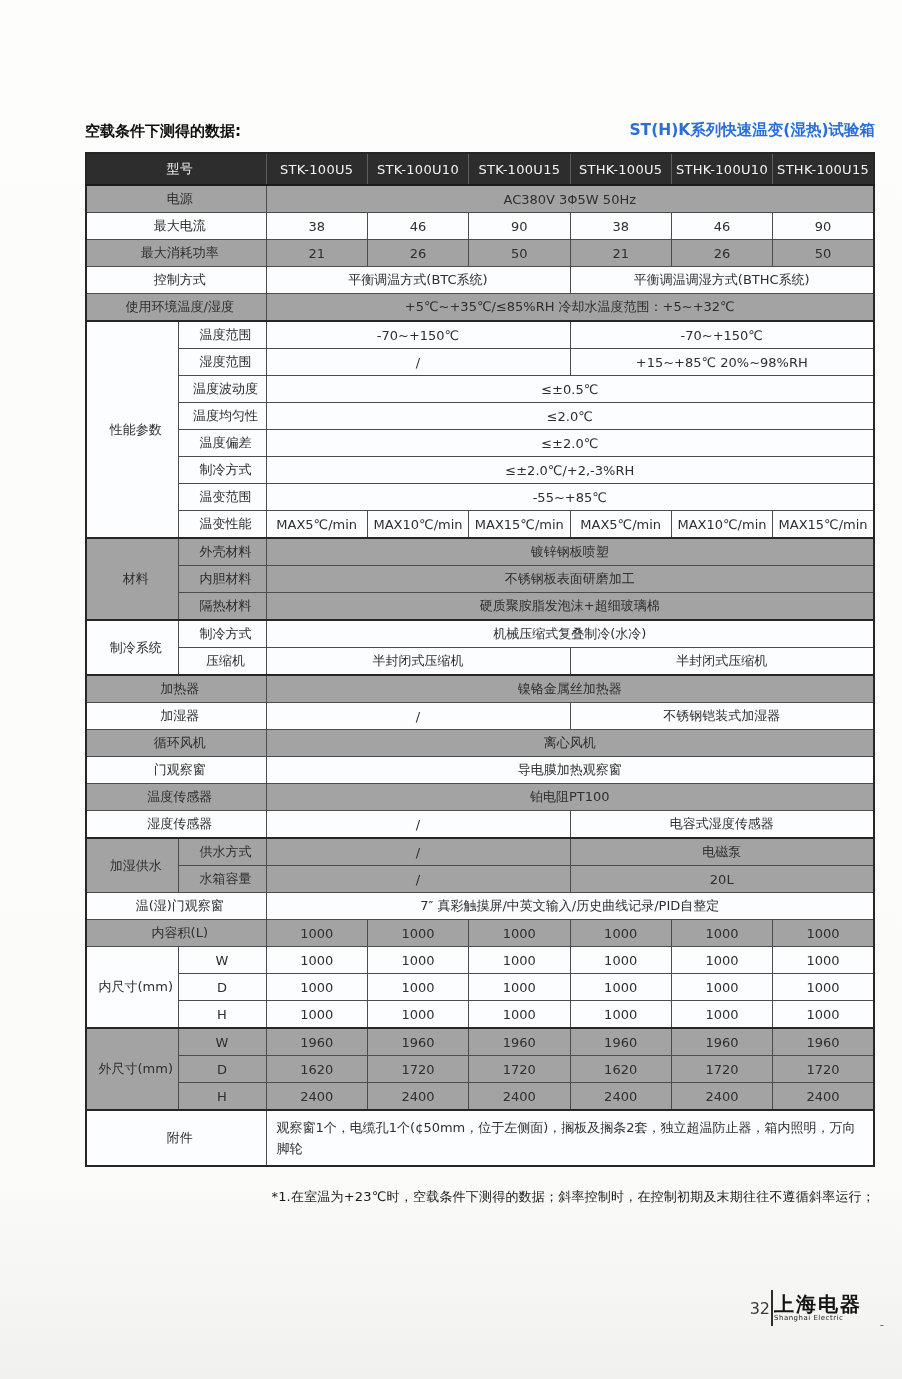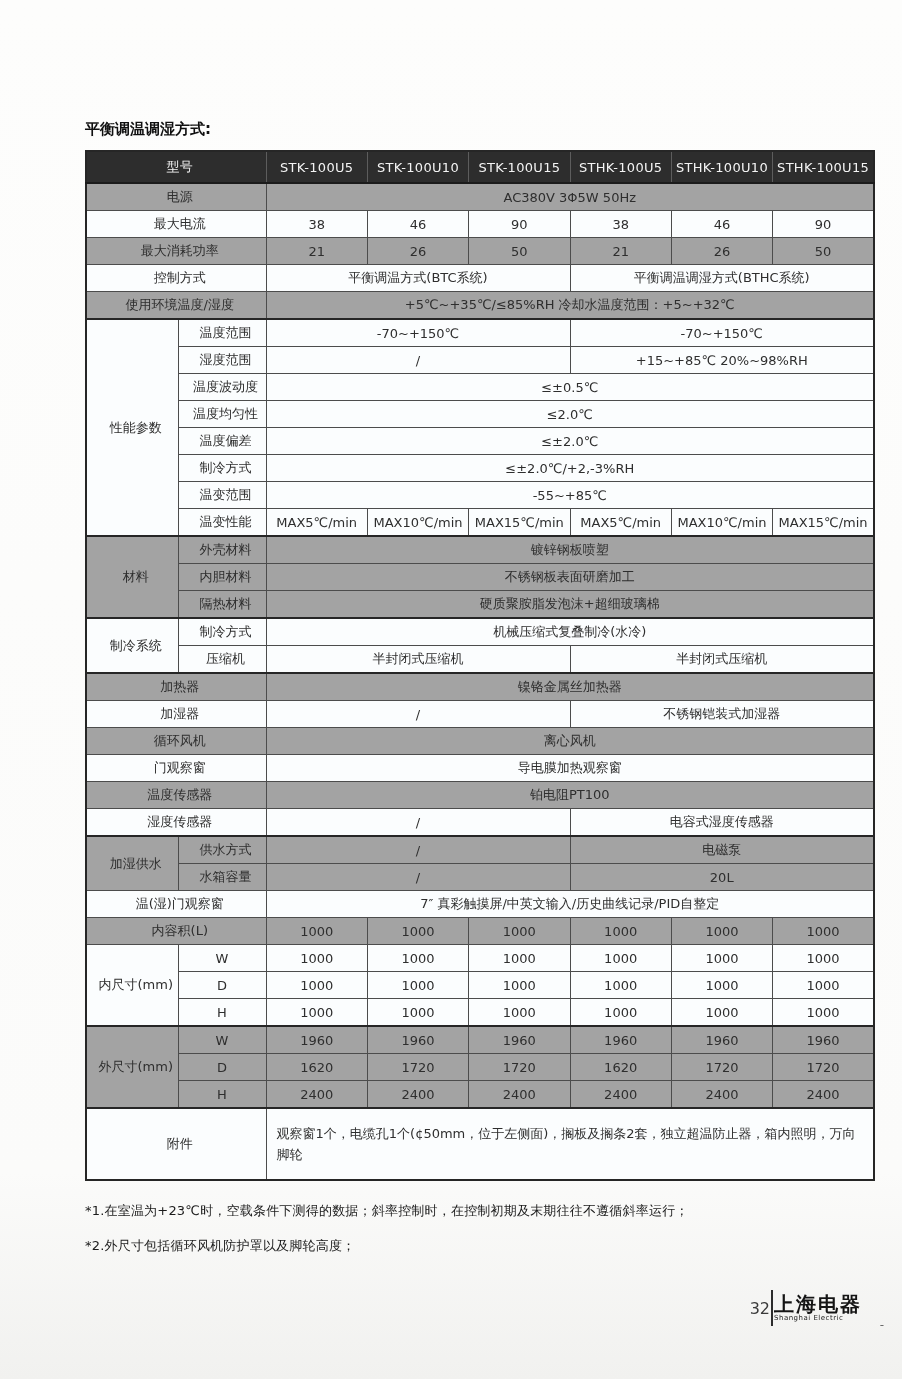--- a/index.html
+++ b/index.html
@@ -33,41 +33,42 @@
     border:1px solid #5d5d5d; border-bottom:2px solid #1b1b1b;
     height:30px; letter-spacing:.3px; font-size:13px;
   }
   .spec thead th.l { padding-left:12px; }
   .l { text-align:left; padding-left:10px !important; }
   tr.b > td { background:#a3a3a3; }
   tr.w > td { background:#fbfdfe; }
   tr.t > td { border-top:2px solid #262626; }
   td.wrap {
     white-space:normal; text-align:left; line-height:1.65;
-    padding:12px 10px; height:46px;
+    padding:4px 10px; height:46px;
   }
 
   .footnotes { margin-top:21px; }
-  .footnotes p { margin:0 0 17px 0; font-size:13px; color:#1b1b1b; letter-spacing:.2px; }
+  .footnotes p { margin:0 0 17px 0; font-size:13px; color:#1b1b1b; letter-spacing:.2px;text-align:right; }
 
   .footer { position:absolute; right:40px; top:1290px; display:flex; align-items:center; gap:1px; }
   .pageno { font-size:16px; color:#3a3a3a; }
   .vbar { width:2px; height:36px; background:#2c2c2c; }
   .brand { text-align:left; line-height:1.1; }
   .brand-cn { font-size:20px; font-weight:bold; color:#141414; letter-spacing:2px; }
   .brand-en { font-size:7px; color:#222; letter-spacing:.5px; }
   .dash { position:absolute; right:18px; top:1318px; color:#6a6a6a; font-size:12px; }
 </style>
 </head>
 <body>
 
 <div class="content">
 
   <div class="titles">
-    <span class="title-left">平衡调温调湿方式:</span>
+    <span class="title-left">空载条件下测得的数据:</span>
+    <span class="title-right">ST(H)K系列快速温变(湿热)试验箱</span>
   </div>
 
   <table class="spec">
     <colgroup>
         <col style="width:92px">
         <col style="width:88px">
         <col>
         <col>
         <col>
         <col>
@@ -297,21 +298,20 @@
 
       <tr class="w t">
         <td colspan="2" class="l">附件</td>
         <td colspan="6" class="wrap">观察窗1个，电缆孔1个(¢50mm，位于左侧面)，搁板及搁条2套，独立超温防止器，箱内照明，万向脚轮</td>
       </tr>
     </tbody>
   </table>
 
   <div class="footnotes">
     <p>*1.在室温为+23℃时，空载条件下测得的数据；斜率控制时，在控制初期及末期往往不遵循斜率运行；</p>
-    <p>*2.外尺寸包括循环风机防护罩以及脚轮高度；</p>
   </div>
 
 </div>
 
 <div class="footer">
   <span class="pageno">32</span>
   <span class="vbar"></span>
   <span class="brand">
     <span class="brand-cn" style="display:block">上海电器</span>
     <span class="brand-en" style="display:block">Shanghai Electric</span>

